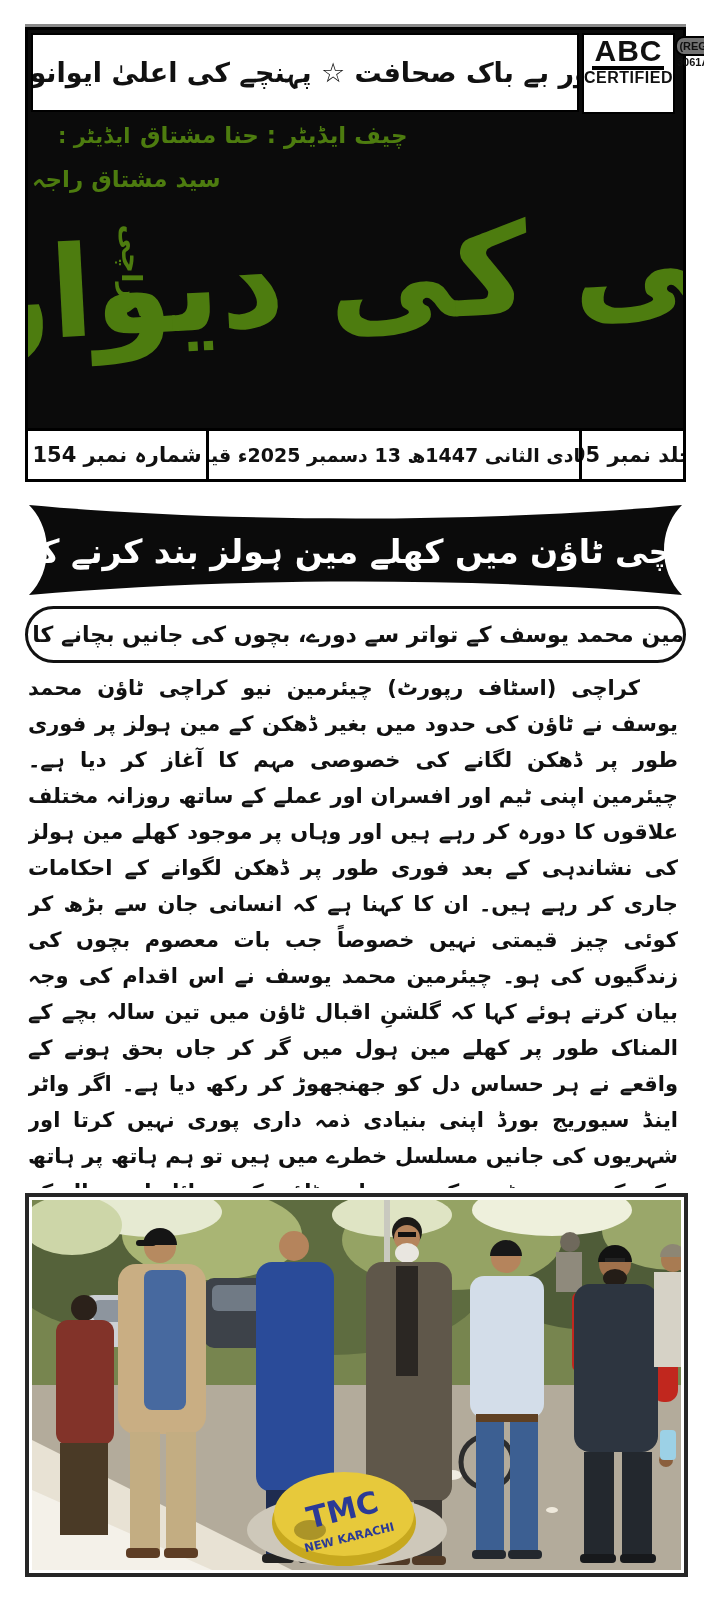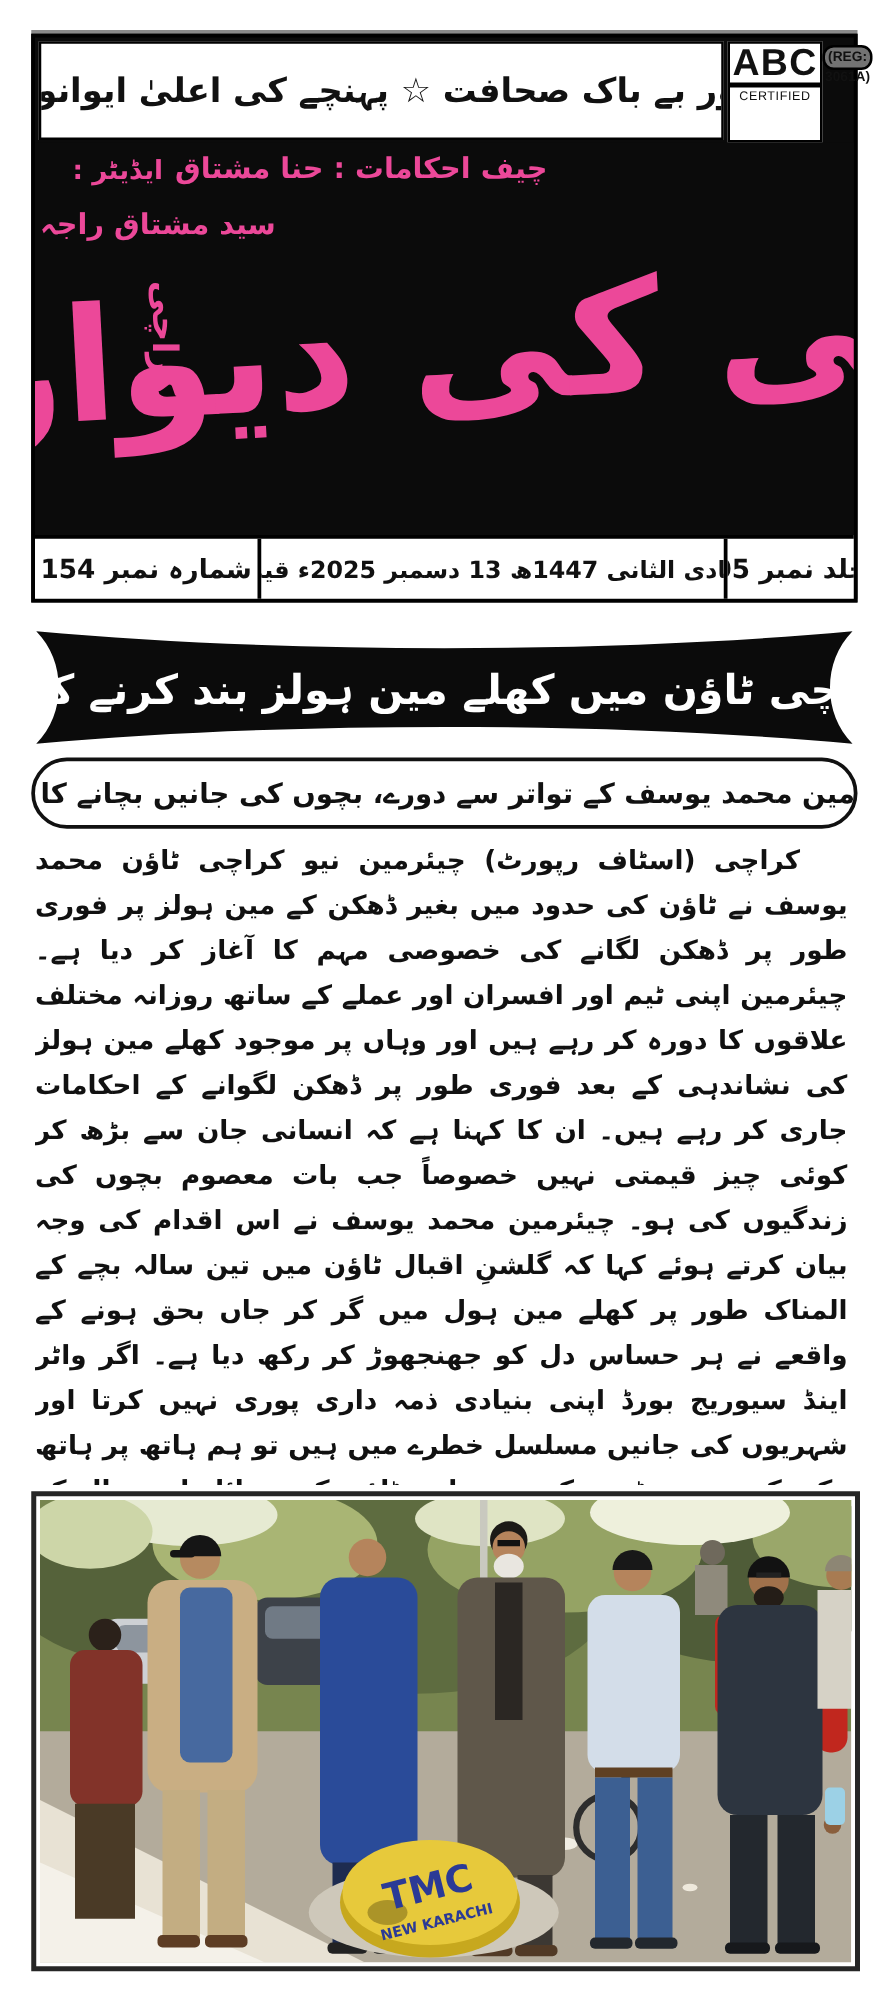--- a/index.html
+++ b/index.html
@@ -18,28 +18,28 @@
     flex:1;margin:3px 2px 2px 3px;background:#fff;border:2px solid #000;
     display:flex;align-items:center;justify-content:center;
     direction:rtl;font-size:27px;font-weight:bold;white-space:nowrap;overflow:hidden;
   }
   .abc-col{width:98px;margin:3px 3px 0 1px;display:flex;flex-direction:row;align-items:stretch;}
   .abc-box{
     background:#fff;border:2px solid #000;text-align:center;
     font-family:"Liberation Sans",sans-serif;padding:1px 0 2px 0;
   }
   .abc-word{font-size:30px;font-weight:900;letter-spacing:1px;line-height:30px;border-bottom:4px solid #000;display:inline-block;padding:0 2px;}
-  .abc-cert{font-size:10px;font-weight:400;letter-spacing:.5px;line-height:16px;}
+  .abc-cert{font-size:16px;font-weight:700;letter-spacing:.5px;line-height:16px;}
   .abc-reg{
     margin-top:3px;background:#737373;border:2px solid #000;border-radius:9px;
     font-family:"Liberation Sans",sans-serif;font-size:11px;font-weight:bold;
     text-align:center;line-height:16px;height:16px;
   }
   
-  .masthead{position:relative;height:314px;background:#0b0b0b;color:#ec4899;overflow:hidden;}
+  .masthead{position:relative;height:314px;background:#0b0b0b;color:#4d7c0f;overflow:hidden;}
   .chief-editor{position:absolute;left:112px;top:8px;direction:rtl;font-size:23px;font-weight:bold;white-space:nowrap;}
   .editor-label{position:absolute;left:30px;top:10px;direction:rtl;font-size:21px;font-weight:bold;}
   .editor-name{position:absolute;left:4px;top:52px;direction:rtl;font-size:23px;font-weight:bold;white-space:nowrap;text-align:center;}
   .masthead-city{
     position:absolute;left:58px;top:140px;direction:rtl;font-size:28px;font-weight:bold;
     transform:rotate(90deg);transform-origin:center;white-space:nowrap;
   }
   .masthead-title{
     position:absolute;left:95px;right:0;top:8px;bottom:0;
     display:flex;align-items:center;justify-content:center;
@@ -98,21 +98,21 @@
         <div class="abc-box">
           <span class="abc-word">ABC</span>
           <div class="abc-cert">CERTIFIED</div>
         </div>
         <div class="abc-reg">(REG: 3061A)</div>
       </div>
     </div>
 
     <div class="masthead">
       <div class="editor-label">ایڈیٹر :</div>
-      <div class="chief-editor">چیف احکامات : حنا مشتاق</div>
+      <div class="chief-editor">چیف ایڈیٹر : حنا مشتاق</div>
       <div class="editor-name">سید مشتاق راجہ</div>
       <div class="masthead-city">کراچی</div>
       <div class="masthead-title">مٹی کی دیوار</div>
     </div>
 
     <div class="dateline">
       <div class="cell cell-volume">جلد نمبر 05</div>
       <div class="cell cell-date">ہفتہ 21 جمادی الثانی 1447ھ 13 دسمبر 2025ء قیمت 20 روپے</div>
       <div class="cell cell-issue">شمارہ نمبر 154</div>
     </div>

